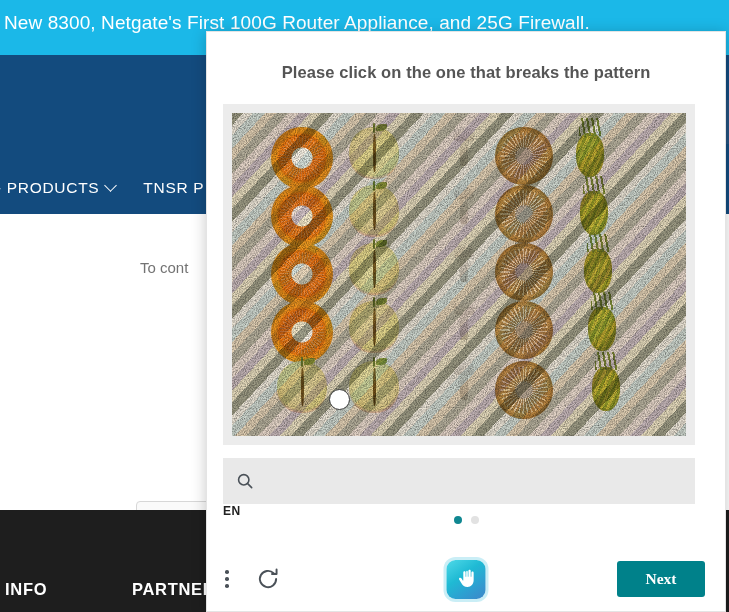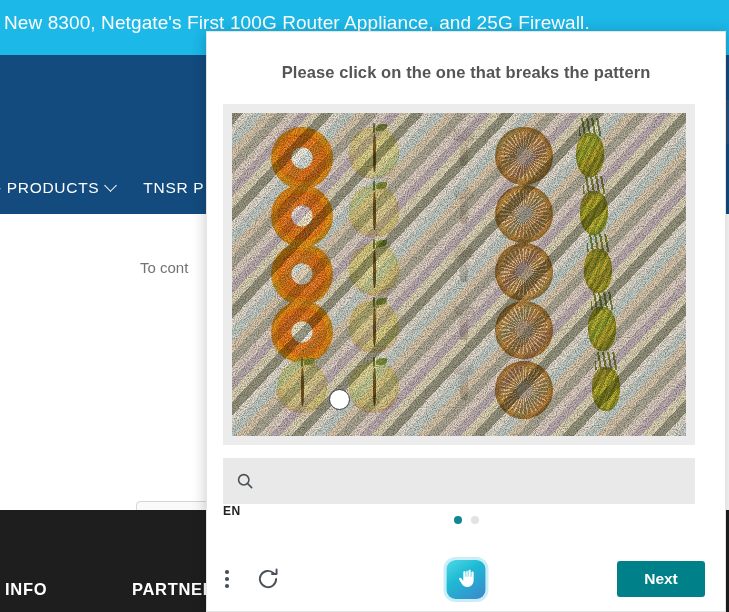--- a/index.html
+++ b/index.html
@@ -271,21 +271,21 @@
     width:39px; height:39px; border-radius:9px;
     background:linear-gradient(145deg,#4fd9e8 0%,#1fbad4 40%,#2e9fd1 70%,#3f86c9 100%);
     display:flex; align-items:center; justify-content:center;
     box-shadow:0 0 0 3px rgba(80,200,225,.30);
   }
 
   .next-btn {
     margin-left:auto; background:#00818A; color:#ffffff;
     font-size:15.5px; font-weight:bold;
     width:88px; height:36px; border:none; border-radius:3px;
-    cursor:pointer; font-family:Liberation Sans, sans-serif;
+    cursor:pointer; font-family:Liberation Serif, serif;
   }
 </style>
 </head>
 <body>
 
 <div id="page">
 
   <div class="promo-bar">
     <div class="promo-text">New 8300, Netgate's First 100G Router Appliance, and 25G Firewall.</div>
   </div>

